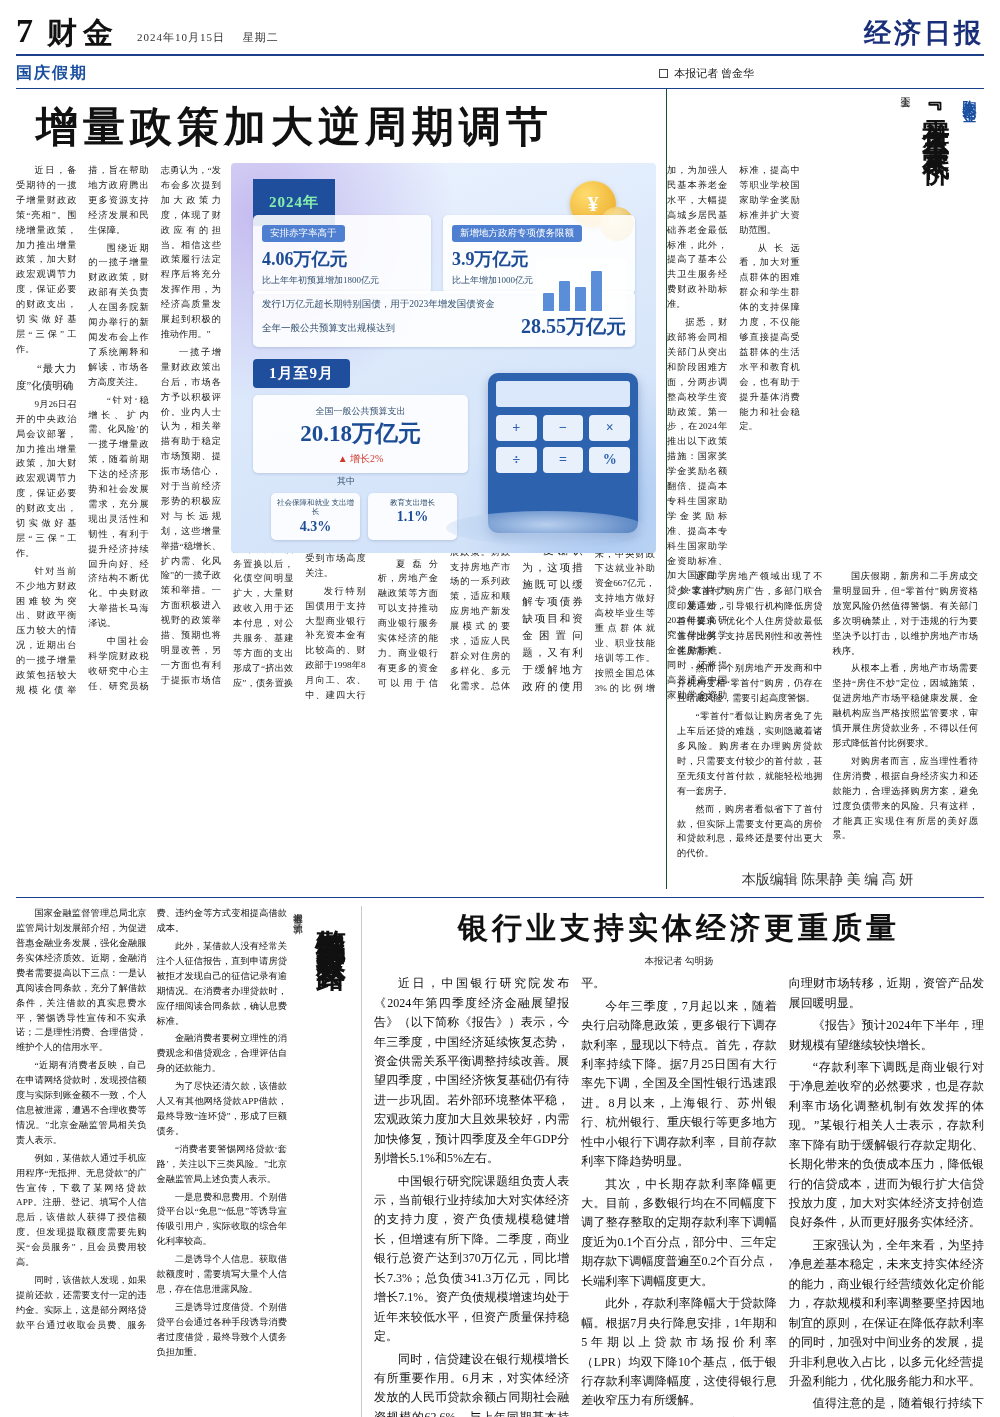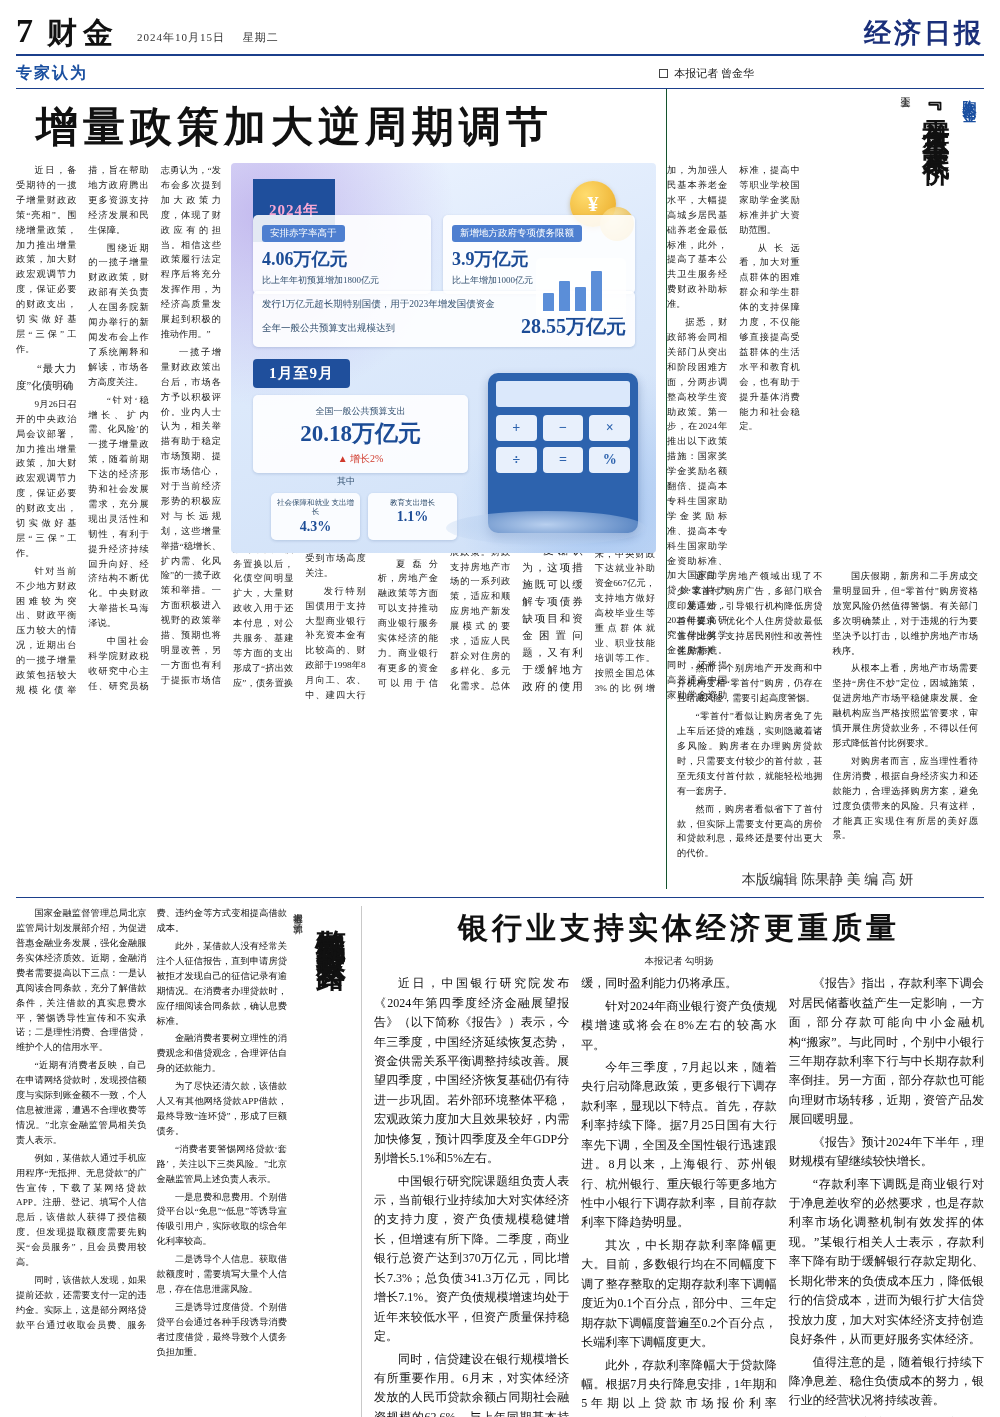--- a/index.html
+++ b/index.html
@@ -45,22 +45,22 @@
   
   .graphic {
     position:relative; width:425px; height:390px; float:right; margin:0 0 8px 10px;
     background:linear-gradient(160deg,#eef4ff 0%,#dce9fb 45%,#cfe0f7 100%);
     border-radius:4px; overflow:hidden;
   }
   .gfx-swoosh { position:absolute; left:-60px; top:-40px; width:300px; height:300px;
     background:radial-gradient(circle at 30% 30%, rgba(150,120,220,.45), rgba(150,120,220,0) 65%); }
   .gfx-swoosh2 { position:absolute; right:-50px; bottom:-60px; width:260px; height:260px;
     background:radial-gradient(circle at 60% 60%, rgba(90,150,230,.35), rgba(90,150,230,0) 65%); }
-  .yr-badge { position:absolute; left:22px; top:16px; background:#1f4f9c; color:#f9a8d4; font-size:15px;
-    padding:22px 16px; border-radius:0; font-weight:bold; letter-spacing:1px; }
+  .yr-badge { position:absolute; left:22px; top:16px; background:#1f4f9c; color:#86efac; font-size:15px;
+    padding:14px 16px; border-radius:0; font-weight:bold; letter-spacing:1px; }
   .card { position:absolute; background:rgba(255,255,255,.88); border-radius:5px; padding:7px 9px;
     box-shadow:0 1px 3px rgba(30,60,120,.18); }
   .card .c-lbl { font-size:9.5px; color:#fff; background:#4e7fd0; display:inline-block; padding:2px 8px; border-radius:3px; margin-bottom:5px; }
   .card .c-val { font-size:18px; color:#1c4c96; font-weight:bold; letter-spacing:0; }
   .card .c-sub { font-size:9px; color:#33506f; margin-top:3px; }
   .card-a { left:22px; top:52px; width:178px; }
   .card-b { left:212px; top:52px; width:192px; }
   .card-wide { left:22px; top:128px; width:382px; }
   .card-wide .c-sub2 { font-size:9.5px; color:#33506f; }
   .card-wide .big { font-size:20px; color:#1c4c96; font-weight:bold; float:right; margin-top:-4px;}
@@ -132,21 +132,21 @@
     <div class="page-num">7</div>
     <div class="section-name">财金</div>
     <div class="masthead-date">
       <span>2024年10月15日</span>
       <span class="wk">星期二</span>
     </div>
     <div class="paper-logo">经济日报</div>
   </div>
 
   <div class="topbar">
-    <div class="column-tag">专家认为</div>
+    <div class="column-tag">国庆假期</div>
     <div class="byline-top">
       <span class="byline-box"></span>
       <span>本报记者 曾金华</span>
     </div>
   </div>
   <div class="rule-thin"></div>
 
   <div class="main-wrap">
 
     <div class="left-zone">
@@ -302,19 +302,20 @@
         <p>中国银行研究院课题组负责人表示，当前银行业持续加大对实体经济的支持力度，资产负债规模稳健增长，但增速有所下降。二季度，商业银行总资产达到370万亿元，同比增长7.3%；总负债341.3万亿元，同比增长7.1%。资产负债规模增速均处于近年来较低水平，但资产质量保持稳定。</p>
         <p>同时，信贷建设在银行规模增长有所重要作用。6月末，对实体经济发放的人民币贷款余额占同期社会融资规模的62.6%。与上年同期基本持平。</p>
         <p>主要强分析，全年来看，商业银行资产负债规模增速或将进一步放缓，同时盈利能力仍将承压。</p>
         <p>针对2024年商业银行资产负债规模增速或将会在8%左右的较高水平。</p>
         <p>今年三季度，7月起以来，随着央行启动降息政策，更多银行下调存款利率，显现以下特点。首先，存款利率持续下降。据7月25日国有大行率先下调，全国及全国性银行迅速跟进。8月以来，上海银行、苏州银行、杭州银行、重庆银行等更多地方性中小银行下调存款利率，目前存款利率下降趋势明显。</p>
         <p>其次，中长期存款利率降幅更大。目前，多数银行均在不同幅度下调了整存整取的定期存款利率下调幅度近为0.1个百分点，部分中、三年定期存款下调幅度普遍至0.2个百分点，长端利率下调幅度更大。</p>
         <p>此外，存款利率降幅大于贷款降幅。根据7月央行降息安排，1年期和5年期以上贷款市场报价利率（LPR）均双下降10个基点，低于银行存款利率调降幅度，这使得银行息差收窄压力有所缓解。</p>
         <p>《报告》指出，存款利率下调会对居民储蓄收益产生一定影响，一方面，部分存款可能向中小金融机构“搬家”。与此同时，个别中小银行三年期存款利率下行与中长期存款利率倒挂。另一方面，部分存款也可能向理财市场转移，近期，资管产品发展回暖明显。</p>
         <p>《报告》预计2024年下半年，理财规模有望继续较快增长。</p>
         <p>“存款利率下调既是商业银行对于净息差收窄的必然要求，也是存款利率市场化调整机制有效发挥的体现。”某银行相关人士表示，存款利率下降有助于缓解银行存款定期化、长期化带来的负债成本压力，降低银行的信贷成本，进而为银行扩大信贷投放力度，加大对实体经济支持创造良好条件，从而更好服务实体经济。</p>
+        <p>王家强认为，全年来看，为坚持净息差基本稳定，未来支持实体经济的能力，商业银行经营绩效化定价能力，存款规模和利率调整要坚持因地制宜的原则，在保证在降低存款利率的同时，加强对中间业务的发展，提升非利息收入占比，以多元化经营提升盈利能力，优化服务能力和水平。</p>
         <p>值得注意的是，随着银行持续下降净息差、稳住负债成本的努力，银行业的经营状况将持续改善。</p>
         <p>业内人士普遍认为，未来商业银行还需要提升精细化管理能力，优化资产负债结构，提高服务实体经济的质效。</p>
       </div>
     </div>
   </div>
 
 </div>
 
 </body></html>

